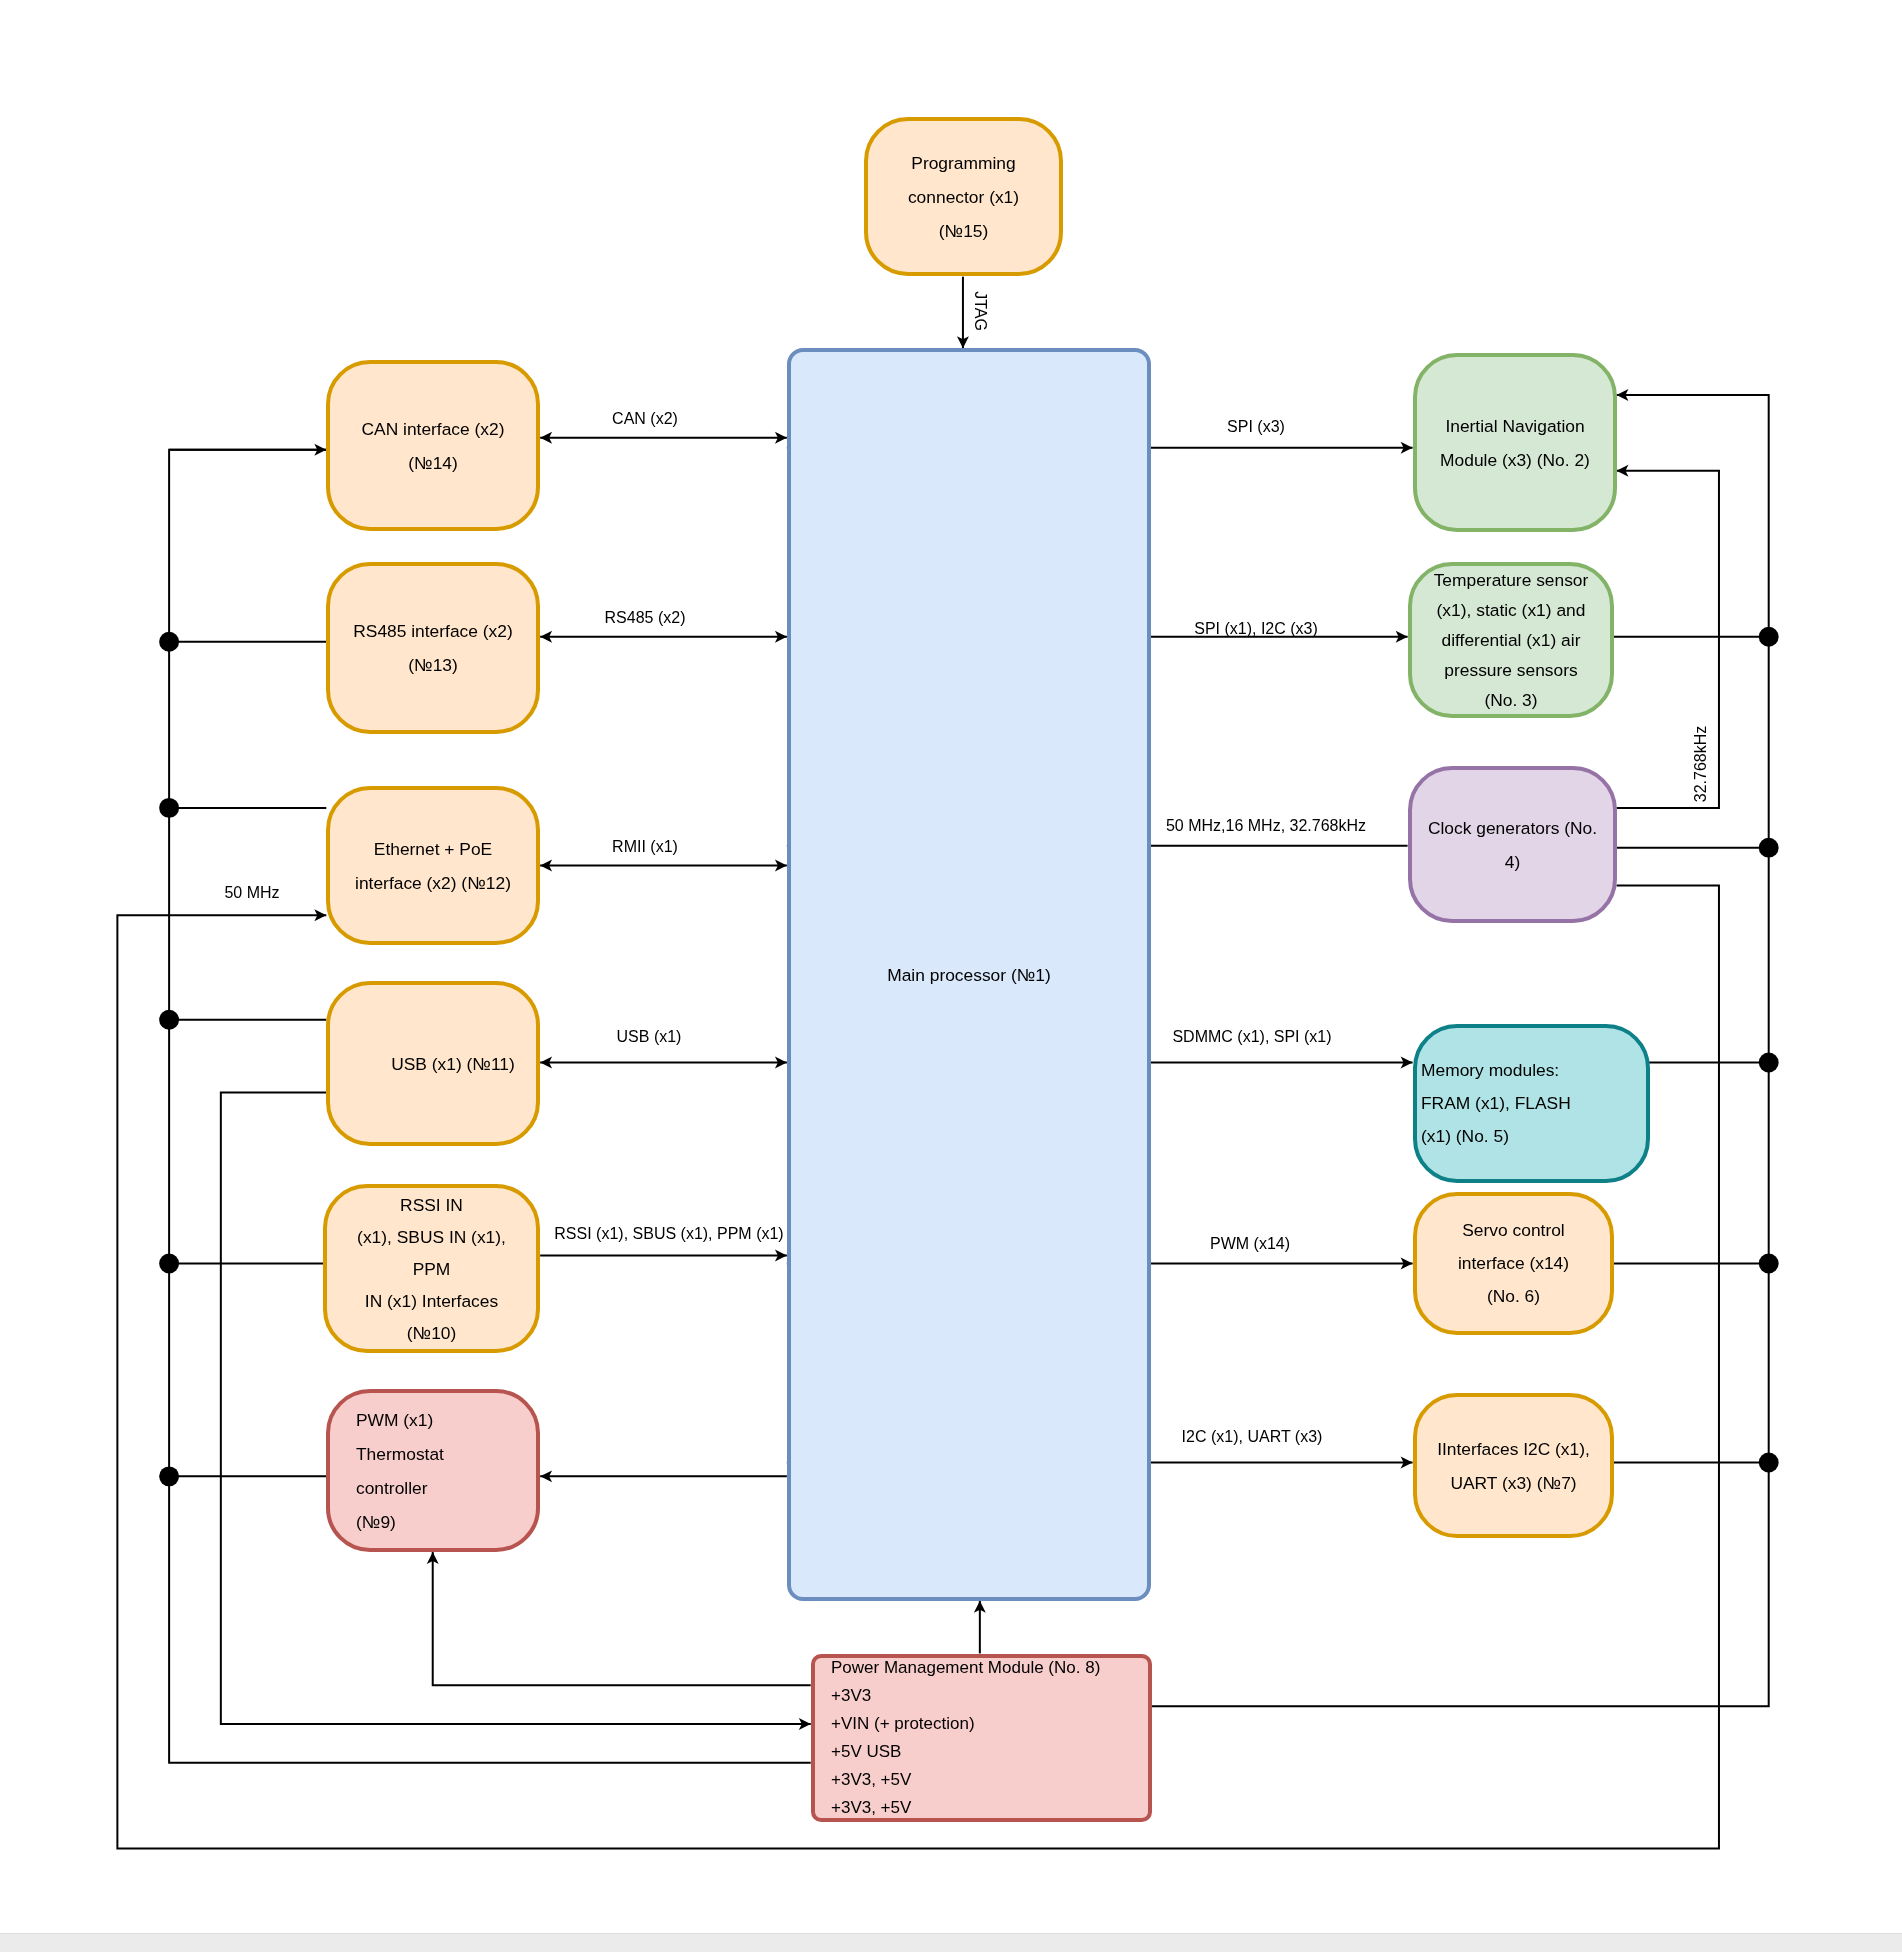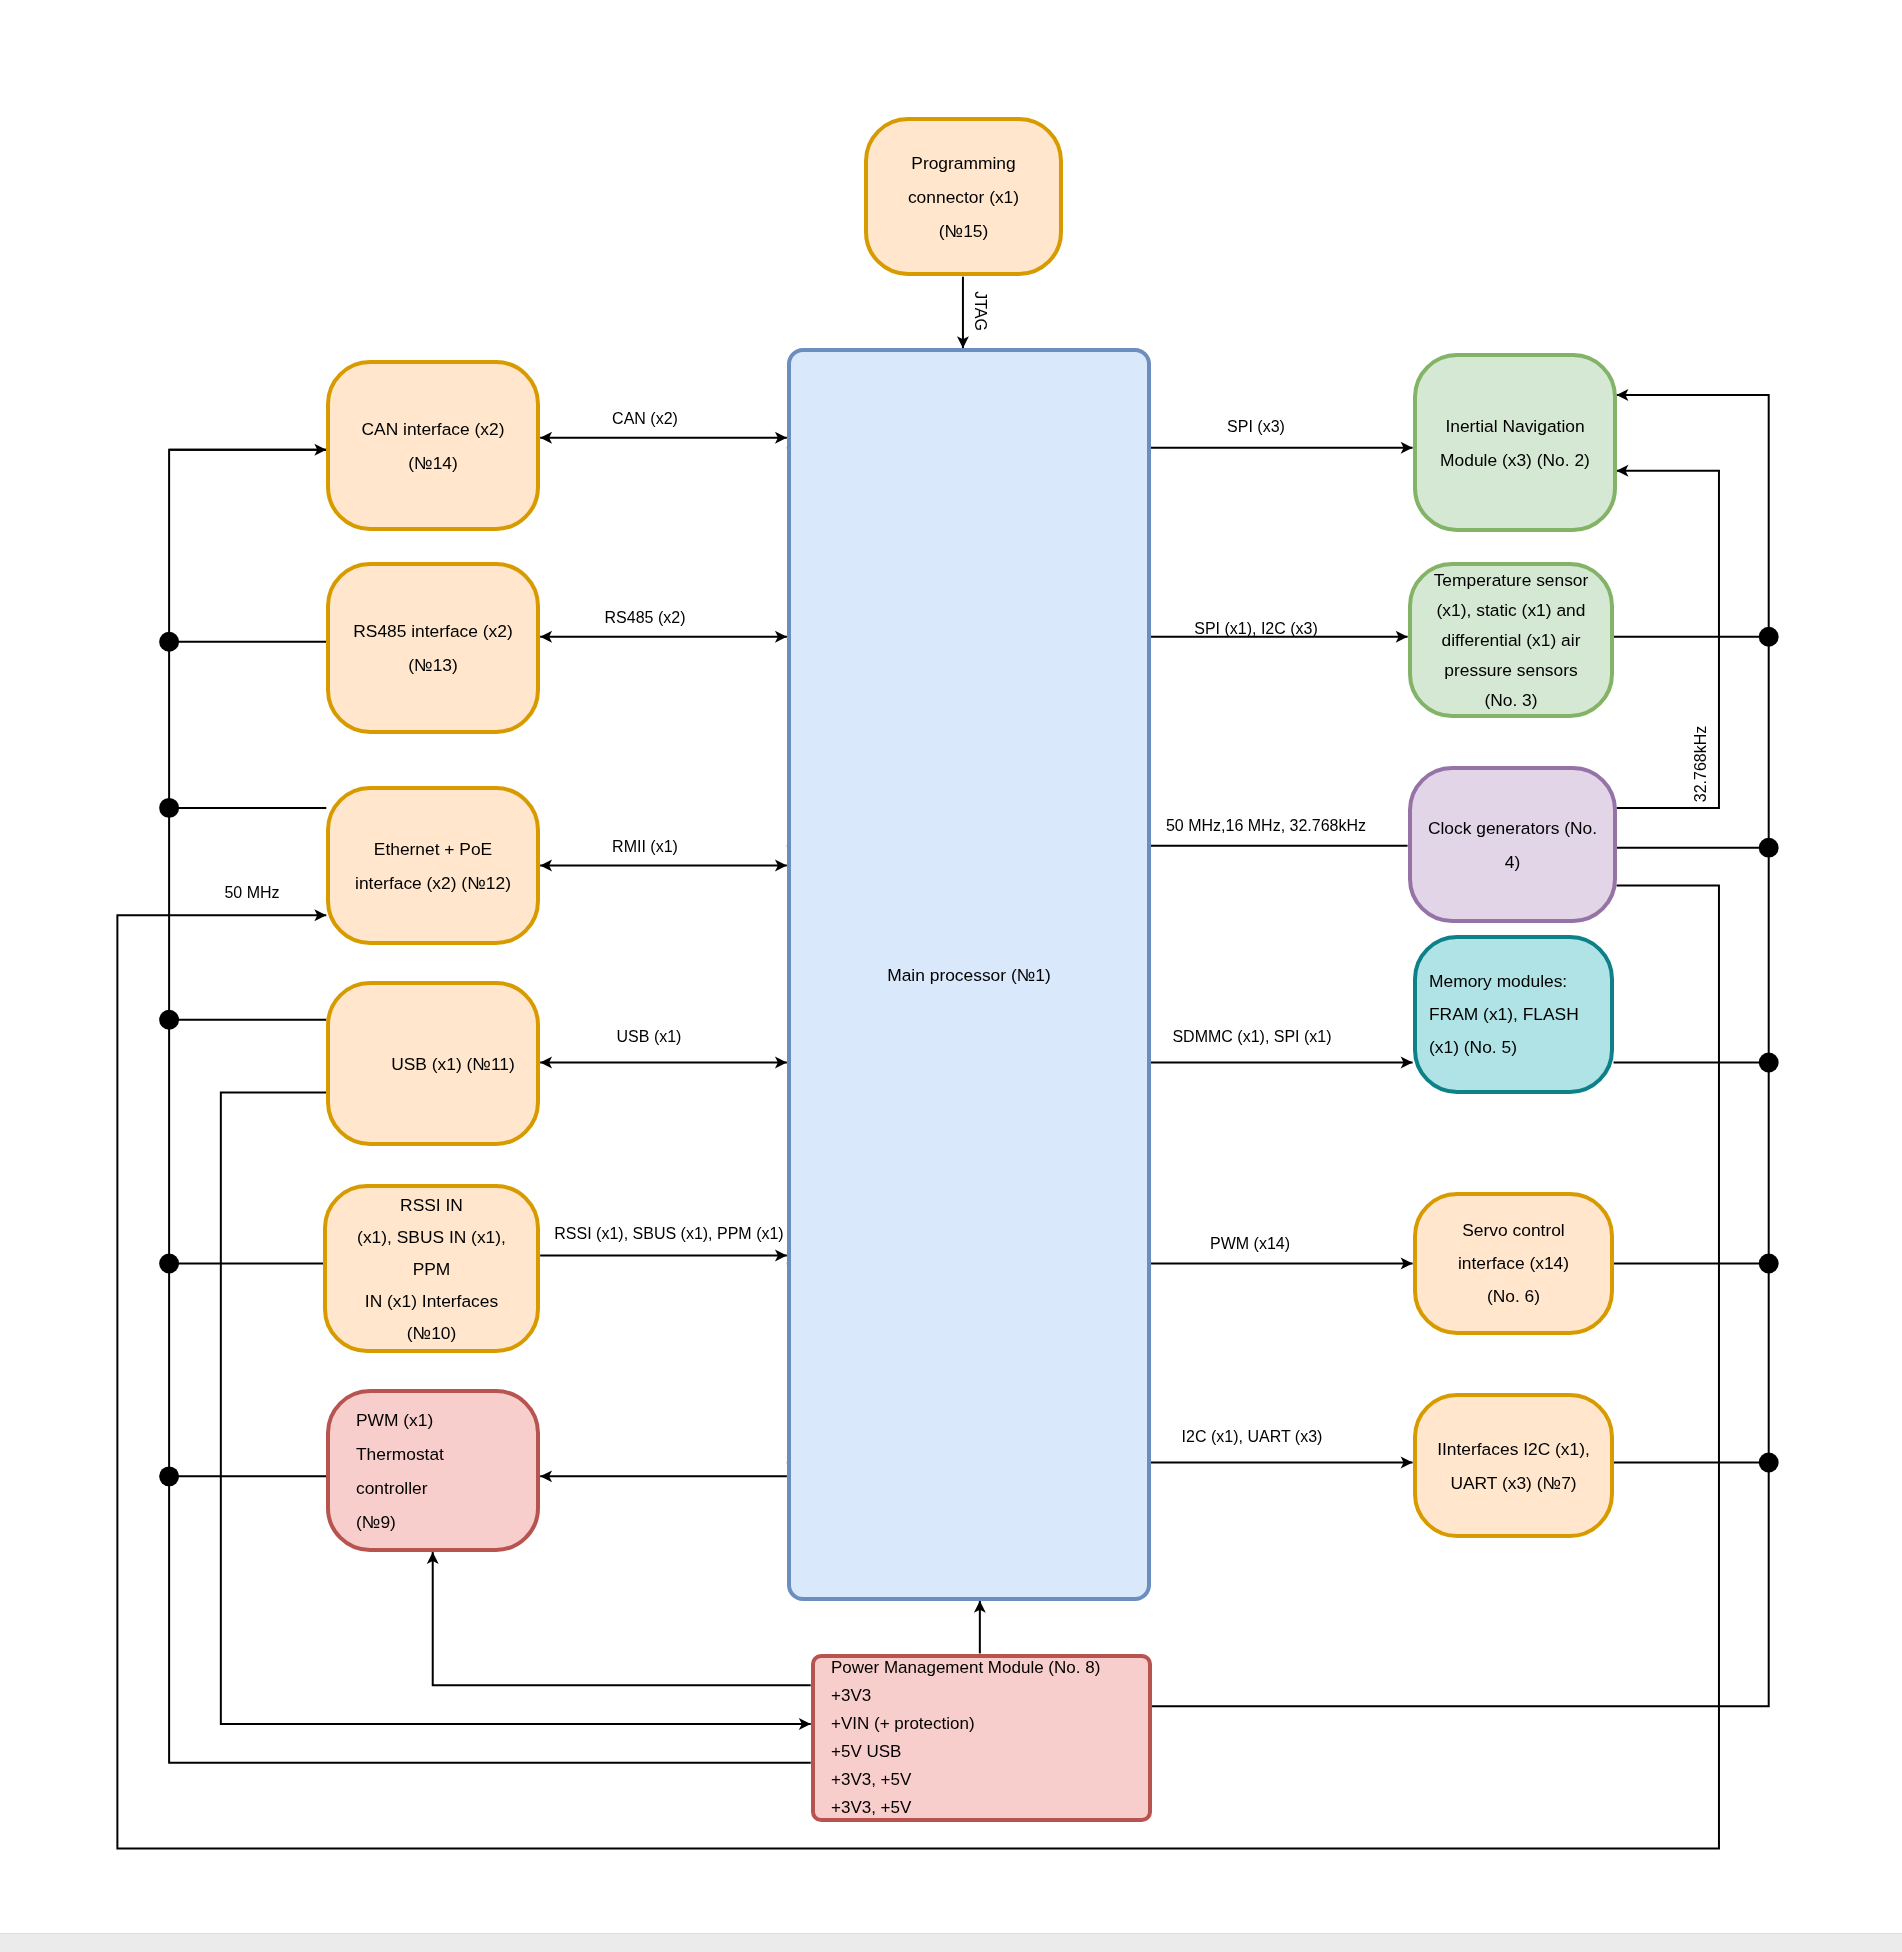--- a/index.html
+++ b/index.html
@@ -28,21 +28,21 @@
   #n-proc {left:787px;top:348px;width:364px;height:1253px;border-radius:16px;}
   #n-can  {left:326px;top:360px;width:214px;height:171px;}
   #n-rs485{left:326px;top:562px;width:214px;height:172px;}
   #n-eth  {left:326px;top:786px;width:214px;height:159px;}
   #n-usb  {left:326px;top:981px;width:214px;height:165px;padding-left:40px;}
   #n-rssi {left:323px;top:1184px;width:217px;height:169px;line-height:32px;}
   #n-therm{left:326px;top:1389px;width:214px;height:163px;padding-left:26px;}
   #n-inm  {left:1413px;top:353px;width:204px;height:179px;}
   #n-temp {left:1408px;top:562px;width:206px;height:156px;line-height:30px;}
   #n-clock{left:1408px;top:766px;width:209px;height:157px;}
-  #n-mem  {left:1413px;top:935px;width:201px;height:159px;padding-left:12px;line-height:33px;}
+  #n-mem  {left:1413px;top:1024px;width:237px;height:159px;padding-left:4px;line-height:33px;}
   #n-servo{left:1413px;top:1192px;width:201px;height:143px;line-height:33px;}
   #n-iface{left:1413px;top:1393px;width:201px;height:145px;}
   #n-pmm  {left:811px;top:1654px;width:341px;height:168px;padding-left:16px;
            font-size:17px;line-height:28px;border-radius:10px;}
 
   .edge-label{
     position:absolute;font-size:16px;white-space:nowrap;
     transform:translate(-50%,-50%);background:#ffffff00;
   }
   .rot-cw{transform:translate(-50%,-50%) rotate(90deg);}

